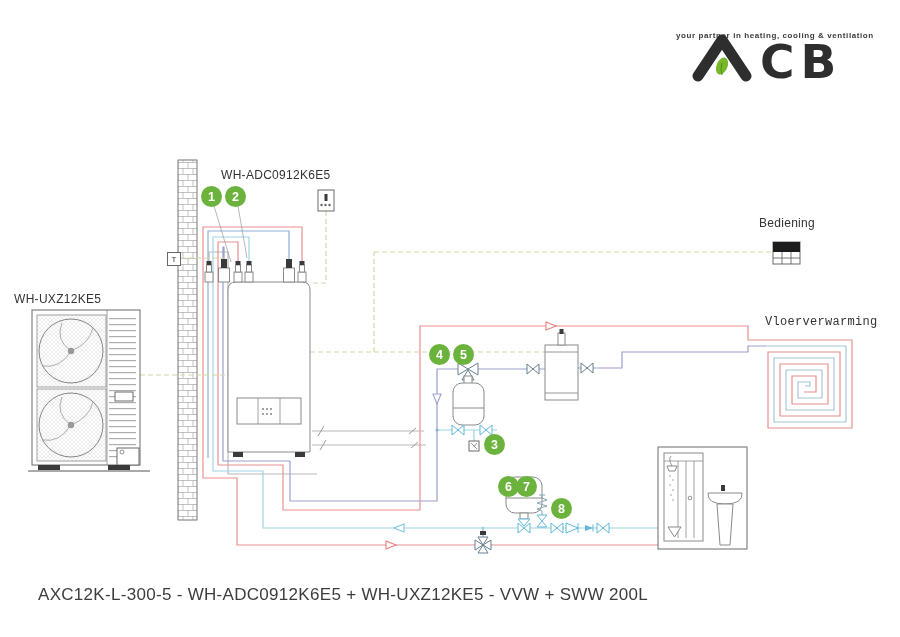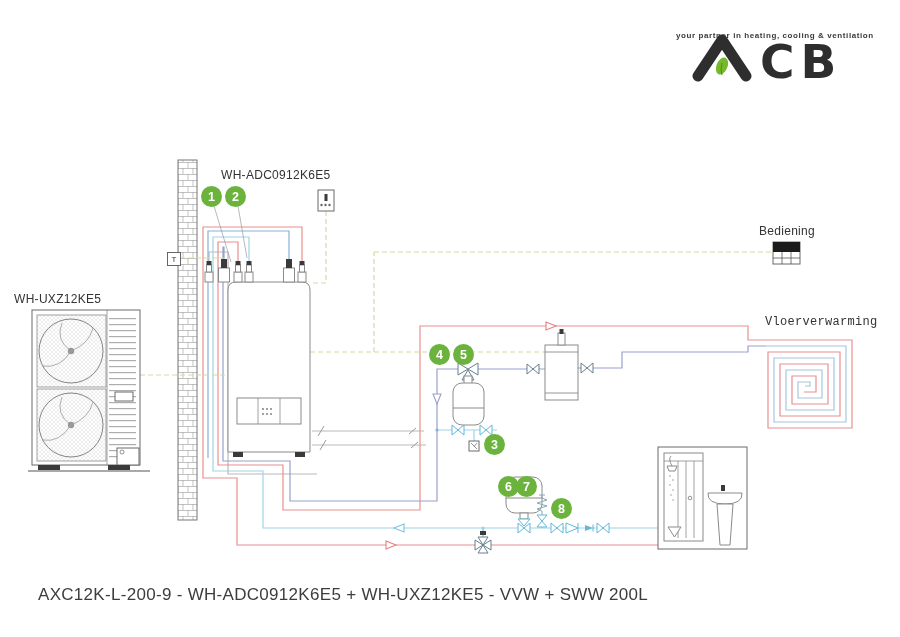--- a/index.html
+++ b/index.html
@@ -246,21 +246,21 @@
     <g>
       <rect x="721" y="485" width="4" height="6" class="dark"></rect>
       <path class="eq2" d="M708,493 H742 Q743,504 725,504 Q707,504 708,493 Z"></path>
       <path class="eq2" d="M717,504 L733,504 L730,545 L720,545 Z"></path>
     </g>
   </g>
 </svg>
 
 <div class="lbl" style="left:14px;top:292px;">WH-UXZ12KE5</div>
 <div class="lbl" style="left:221px;top:168px;">WH-ADC0912K6E5</div>
-<div class="lbl lbl-c" style="left:752px;top:224px;width:70px;">Bediening</div>
+<div class="lbl lbl-c" style="left:752px;top:216px;width:70px;">Bediening</div>
 <div class="lbl lbl-c" style="left:765px;top:315px;width:92px;font-family:Liberation Mono, monospace;">Vloerverwarming</div>
 <div id="tbox">
       <span>T</span>
     </div>
 
 <div class="badge" style="left:201px;top:186px;">
       <span>1</span>
     </div>
 <div class="badge" style="left:225px;top:186px;">
       <span>2</span>
@@ -287,15 +287,15 @@
 <div id="logo">
   <svg width="196" height="52" viewBox="0 0 196 52">
     <path d="M22,46 L46,10 L70,46" fill="none" stroke="#2e2e2e" stroke-width="11" stroke-linecap="round" stroke-linejoin="round"></path>
     <ellipse cx="46" cy="36" rx="5.5" ry="9" fill="#76b82a" transform="rotate(22 46 36)"></ellipse>
     <path d="M46,45 Q44,40 46,33" stroke="#4e8c1a" stroke-width="1" fill="none"></path>
     <text x="84" y="48" font-family="DejaVu Sans, Liberation Sans, sans-serif" font-size="47" font-weight="bold" fill="#2e2e2e" letter-spacing="6">CB</text>
   </svg>
   <div class="tagline">your partner in heating, cooling &amp; ventilation</div>
 </div>
 
-<div id="caption">AXC12K-L-200-9 - WH-ADC0912K6E5 + WH-UXZ12KE5 - VVW + SWW 200L</div>
+<div id="caption">AXC12K-L-300-5 - WH-ADC0912K6E5 + WH-UXZ12KE5 - VVW + SWW 200L</div>
 
 </div>
 
 </body></html>

